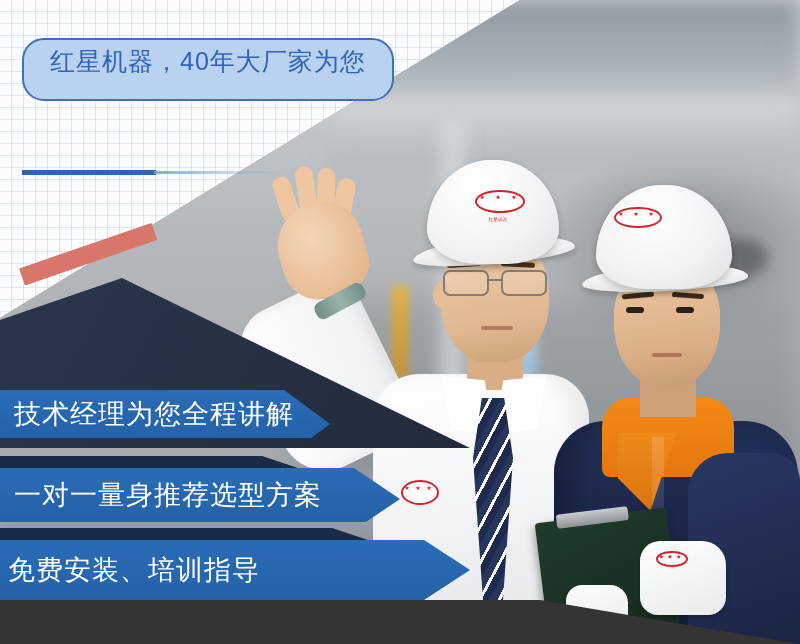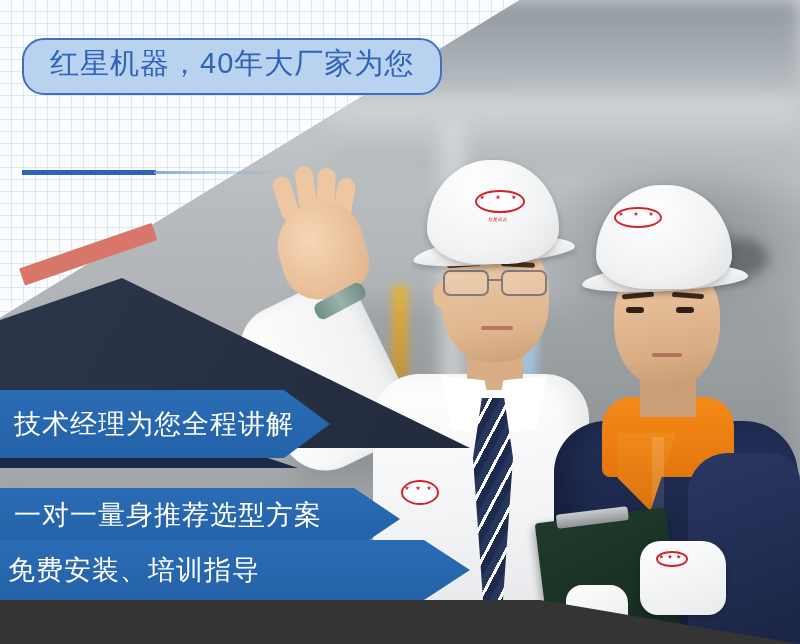--- a/index.html
+++ b/index.html
@@ -296,26 +296,26 @@
   .gray-band{
     position:absolute;left:0;top:600px;width:800px;height:44px;
     background:#343434;
     -webkit-clip-path:polygon(0 0, 540px 0, 800px 44px, 0 44px);
     clip-path:polygon(0 0, 540px 0, 800px 44px, 0 44px);
   }
 
   
   .pill{
     position:absolute;left:22px;top:38px;
-    padding:7px 26px 13px;
+    padding:7px 26px 23px;
     background:#b9d2f0;
     border:2px solid #3f6fc0;
     border-radius:22px;
     color:#2f63b5;
-    font-size:29px;
+    font-size:25px;
     line-height:1.15;
     letter-spacing:1px;
     white-space:nowrap;
     font-weight:400;
   }
 
   
   .headline{
     position:absolute;left:18px;top:92px;
     font-size:58px;
@@ -340,24 +340,24 @@
     position:absolute;left:0;
     background:linear-gradient(180deg,#2a6cb5,#2462a8);
     color:#ffffff;
     font-size:27px;
     letter-spacing:1px;
     display:flex;align-items:center;
     padding-left:14px;
     box-sizing:border-box;
     white-space:nowrap;
   }
-  .ribbon.r1{top:390px;width:330px;height:68px;
+  .ribbon.r1{top:390px;width:330px;height:48px;
     -webkit-clip-path:polygon(0 0,284px 0,330px 34px,284px 68px,0 68px);
     clip-path:polygon(0 0,284px 0,330px 34px,284px 68px,0 68px);}
-  .ribbon.r2{top:488px;width:400px;height:54px;
+  .ribbon.r2{top:468px;width:400px;height:54px;
     -webkit-clip-path:polygon(0 0,354px 0,400px 31px,354px 62px,0 62px);
     clip-path:polygon(0 0,354px 0,400px 31px,354px 62px,0 62px);}
   .ribbon.r3{top:540px;width:470px;height:60px;
     -webkit-clip-path:polygon(0 0,424px 0,470px 30px,424px 60px,0 60px);
     clip-path:polygon(0 0,424px 0,470px 30px,424px 60px,0 60px);padding-left:8px;}
 
   
   .fold{
     position:absolute;left:0;height:12px;
     background:#1b2b47;

